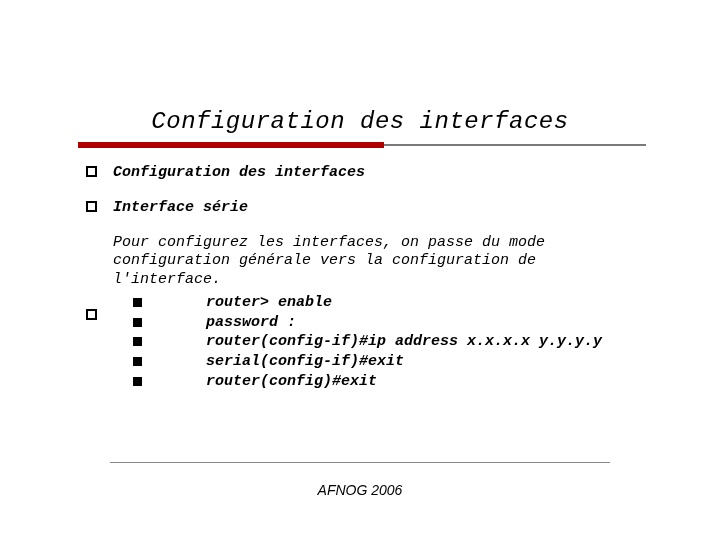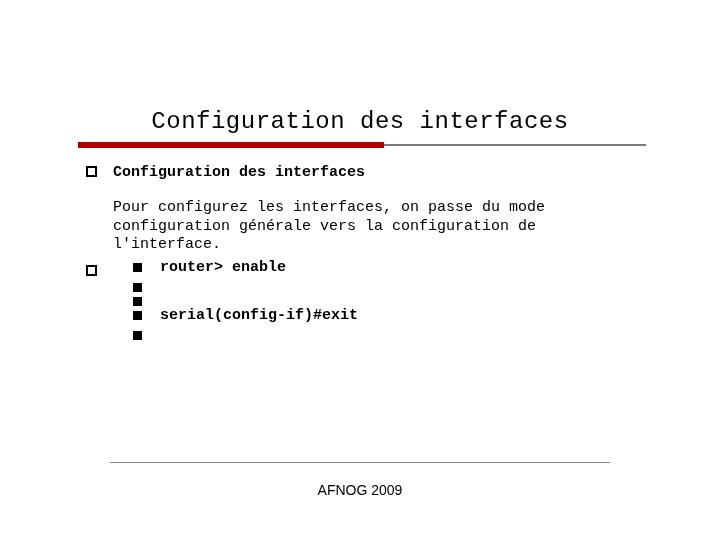--- a/index.html
+++ b/index.html
@@ -9,20 +9,21 @@
     height: 540px;
     background: #ffffff;
     font-family: "Courier New", Courier, monospace;
     color: #000;
   }
   .slide {
     position: relative;
     width: 720px;
     height: 540px;
     box-sizing: border-box;
+    font-style: italic;
   }
   .title {
     position: absolute;
     top: 108px;
     left: 0;
     width: 720px;
     text-align: center;
     font-size: 24px;
     letter-spacing: 0.5px;
   }
@@ -70,20 +71,21 @@
   .item-body { flex: 1 1 auto; }
   .bold { font-weight: bold; }
   .sublist {
     margin-top: 4px;
     margin-left: 20px;
   }
   .subitem {
     display: flex;
     align-items: flex-start;
     margin-bottom: 1px;
+    gap: 46px;
   }
   .bsq {
     display: inline-block;
     width: 9px;
     height: 9px;
     background: #000;
     margin-top: 4px;
     margin-right: 18px;
     flex: 0 0 auto;
   }
@@ -116,45 +118,52 @@
   <div class="rule rule-red"></div>
   <div class="rule rule-gray"></div>
 
   <div class="content">
 
     <div class="item">
       <span class="sq"></span>
       <div class="item-body bold">Configuration des interfaces</div>
     </div>
 
+    <div class="item">
+      <span class="sq"></span>
+      <div class="item-body bold">Interface série</div>
+    </div>
 
     <div class="item">
       <span class="sq"></span>
       <div class="item-body">
         <span>Pour configurez les interfaces, on passe du mode configuration générale vers la configuration de l'interface.</span>
         <div class="sublist">
           <div class="subitem">
             <span class="bsq"></span>
             <span class="bold">router&gt; enable</span>
           </div>
           <div class="subitem">
             <span class="bsq"></span>
+            <span class="bold">password :</span>
           </div>
           <div class="subitem">
             <span class="bsq"></span>
+            <span class="bold">router(config-if)#ip address x.x.x.x  y.y.y.y</span>
           </div>
           <div class="subitem">
             <span class="bsq"></span>
             <span class="bold">serial(config-if)#exit</span>
           </div>
           <div class="subitem">
             <span class="bsq"></span>
+            <span class="bold">router(config)#exit</span>
           </div>
         </div>
       </div>
     </div>
 
   </div>
 
   <div class="bottom-rule"></div>
-  <div class="footer">AFNOG 2009</div>
+  <div class="footer">AFNOG 2006</div>
 
 </div>
 
 </body></html>

